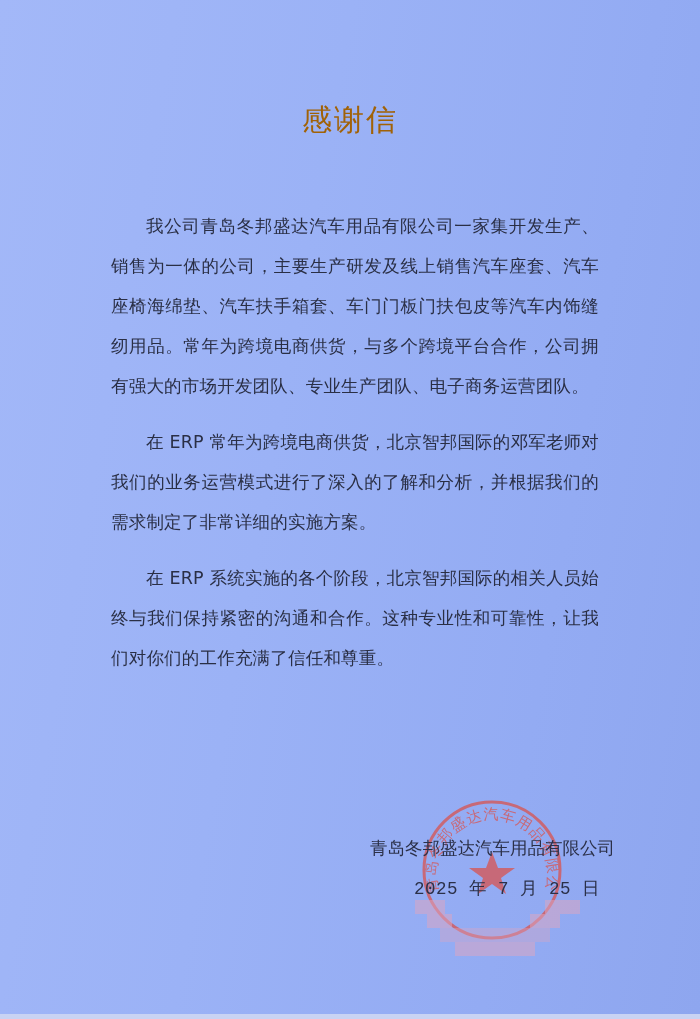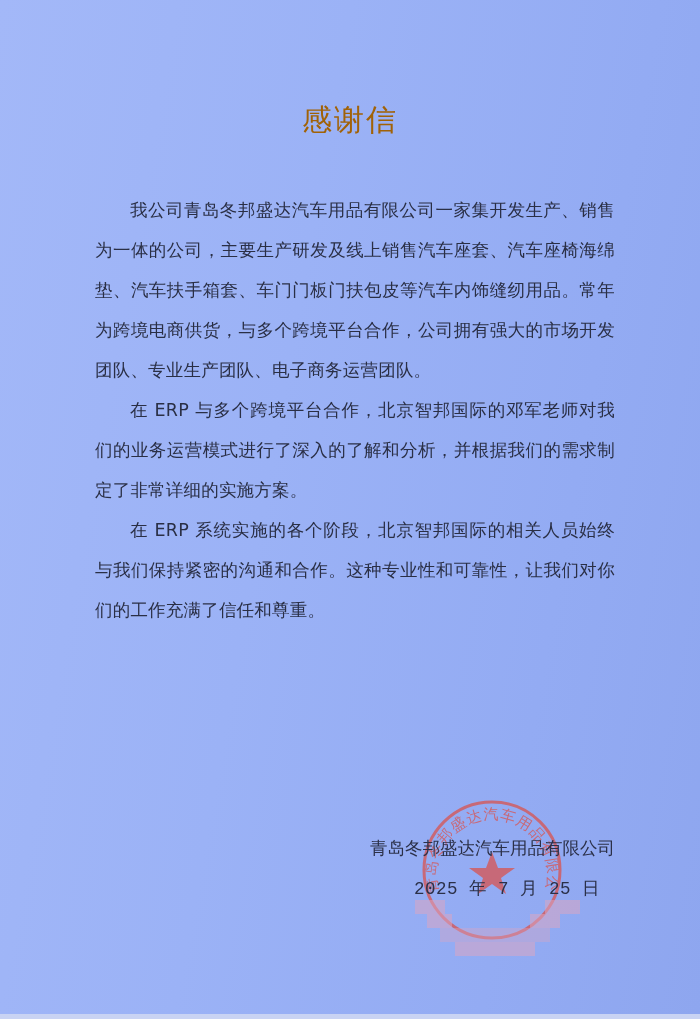--- a/index.html
+++ b/index.html
@@ -11,21 +11,21 @@
   }
   .sheet { position:absolute; left:0; top:0; width:700px; height:1019px; }
   .title {
     position:absolute; left:0; width:700px; top:100px; text-align:center;
     font-size:30px; letter-spacing:2px; color:#a16207;
   }
   .body-text {
     position:absolute; left:95px; width:520px; top:190px;
     font-size:17.5px; line-height:40px; letter-spacing:0.2px;
   }
-  .para { margin:0; text-indent:2em; text-align:justify; }
+  .para { margin:16px; text-indent:2em; text-align:justify; }
   .signature {
     position:absolute; left:370px; top:836px; width:250px;
     font-size:17.5px; color:#2b3048;
   }
   .sig-company { position:absolute; left:0; top:0; white-space:nowrap; }
   .sig-date { position:absolute; left:44px; top:40px; white-space:nowrap; letter-spacing:0.5px;font-family:Liberation Mono, monospace; }
   .stamp {
     position:absolute; left:418px; top:796px; width:148px; height:148px;
     opacity:0.75;
   }
@@ -36,21 +36,21 @@
   .bottom-edge { position:absolute; left:0; top:1014px; width:700px; height:5px; background:#c9d3f3; }
 </style>
 </head>
 <body>
 
 <div class="sheet">
   <div class="title">感谢信</div>
 
   <div class="body-text">
     <p class="para">我公司青岛冬邦盛达汽车用品有限公司一家集开发生产、销售为一体的公司，主要生产研发及线上销售汽车座套、汽车座椅海绵垫、汽车扶手箱套、车门门板门扶包皮等汽车内饰缝纫用品。常年为跨境电商供货，与多个跨境平台合作，公司拥有强大的市场开发团队、专业生产团队、电子商务运营团队。</p>
-    <p class="para">在 ERP 与多个跨境平台合作，北京智邦国际的邓军老师对我们的业务运营模式进行了深入的了解和分析，并根据我们的需求制定了非常详细的实施方案。</p>
+    <p class="para">在 ERP 常年为跨境电商供货，北京智邦国际的邓军老师对我们的业务运营模式进行了深入的了解和分析，并根据我们的需求制定了非常详细的实施方案。</p>
     <p class="para">在 ERP 系统实施的各个阶段，北京智邦国际的相关人员始终与我们保持紧密的沟通和合作。这种专业性和可靠性，让我们对你们的工作充满了信任和尊重。</p>
   </div>
 
   <svg class="stamp" viewBox="0 0 148 148">
     <defs>
       <path id="ringPath" d="M 22 100 A 56 56 0 1 1 126 100"></path>
     </defs>
     <circle cx="74" cy="74" r="68" fill="none" stroke="#d9534f" stroke-width="3"></circle>
     <text font-size="15" fill="#d9534f" font-family="DejaVu Sans, sans-serif" letter-spacing="1">
       <textPath href="#ringPath" startOffset="2%">青岛冬邦盛达汽车用品有限公司</textPath>

